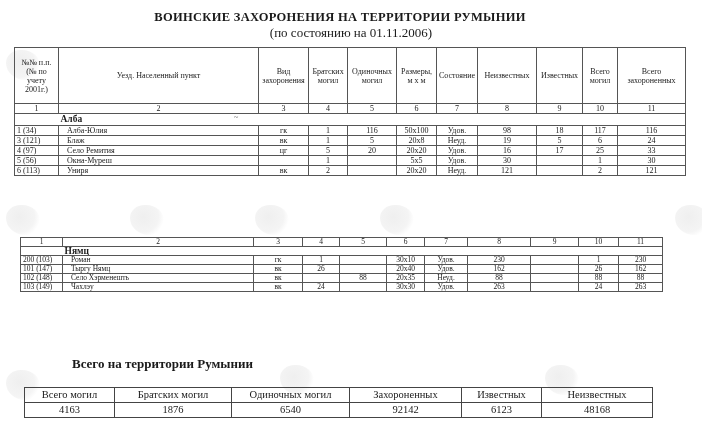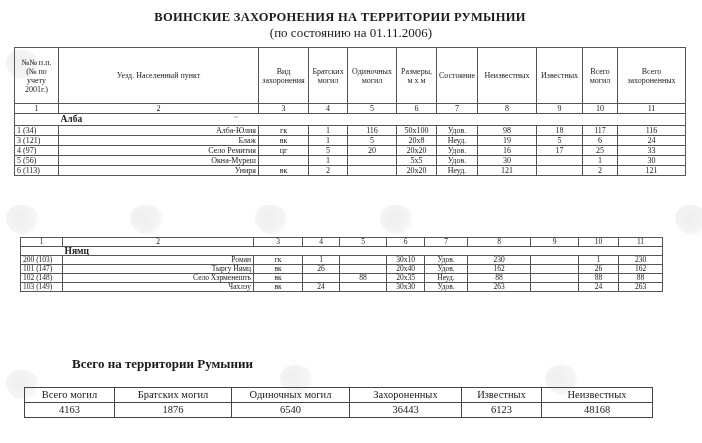--- a/index.html
+++ b/index.html
@@ -22,21 +22,21 @@
       font-size: 13px;
     }
     table.grid {
       position: absolute; border-collapse: collapse; table-layout: fixed;
       font-size: 8px;
     }
     table.grid td {
       border: 1px solid #555; padding: 0 2px; text-align: center;
       white-space: nowrap; overflow: hidden; line-height: 9px; height: 9px;
     }
-    table.grid td.name { text-align: right; padding-left: 8px; }
+    table.grid td.name { text-align: left; padding-left: 8px; }
     table.grid td.num-left { text-align: left; margin-top: 39px; }
     table.grid tr.head td { white-space: normal; line-height: 9px; vertical-align: middle; }
     table.grid tr.region td { border-left: none; border-right: none; font-weight: bold; font-size: 9.5px; text-align: left; height: 11px; }
     table.grid tr.region td:first-child { border-left: 1px solid #555; }
     table.grid tr.region td:last-child { border-right: 1px solid #555; }
     #t1 { left: 14px; top: 47px; width: 671px; }
     #t2 { left: 20px; top: 237px; width: 642px; font-size: 7.5px; }
     #t2 td { line-height: 8px; height: 8px; }
     .total-title {
       position: absolute; left: 72px; top: 356px; font-size: 13px; font-weight: bold;
@@ -287,18 +287,18 @@
     <td>Братских могил</td>
     <td>Одиночных могил</td>
     <td>Захороненных</td>
     <td>Известных</td>
     <td>Неизвестных</td>
   </tr>
   <tr>
     <td>4163</td>
     <td>1876</td>
     <td>6540</td>
-    <td>36443</td>
+    <td>92142</td>
     <td>6123</td>
     <td>48168</td>
   </tr>
 </tbody>
   </table>
 
 </body></html>

